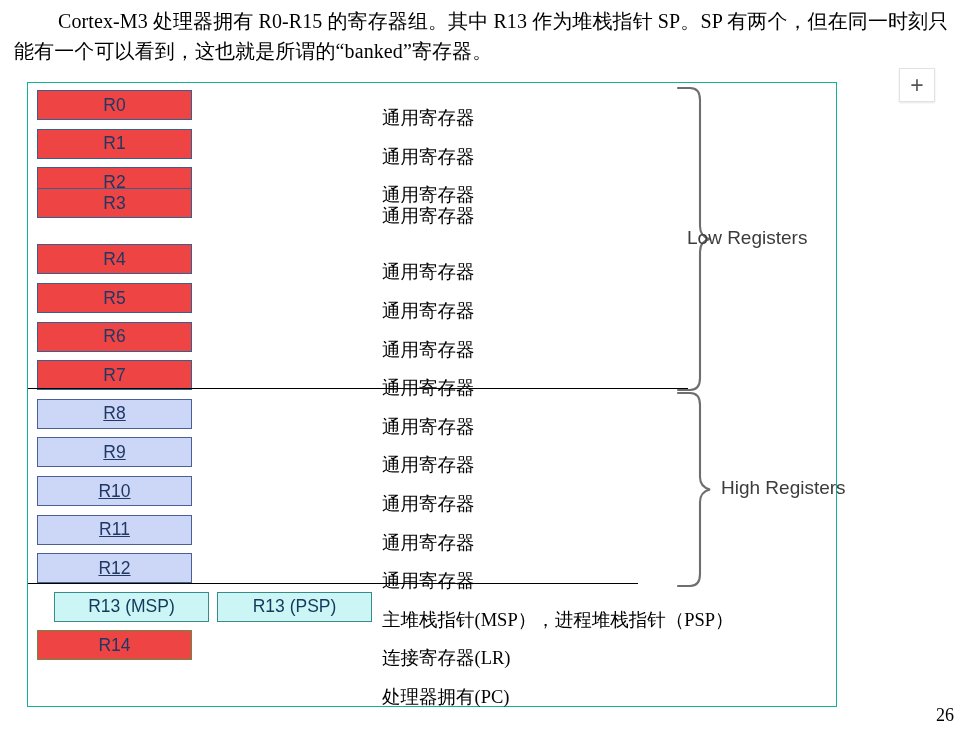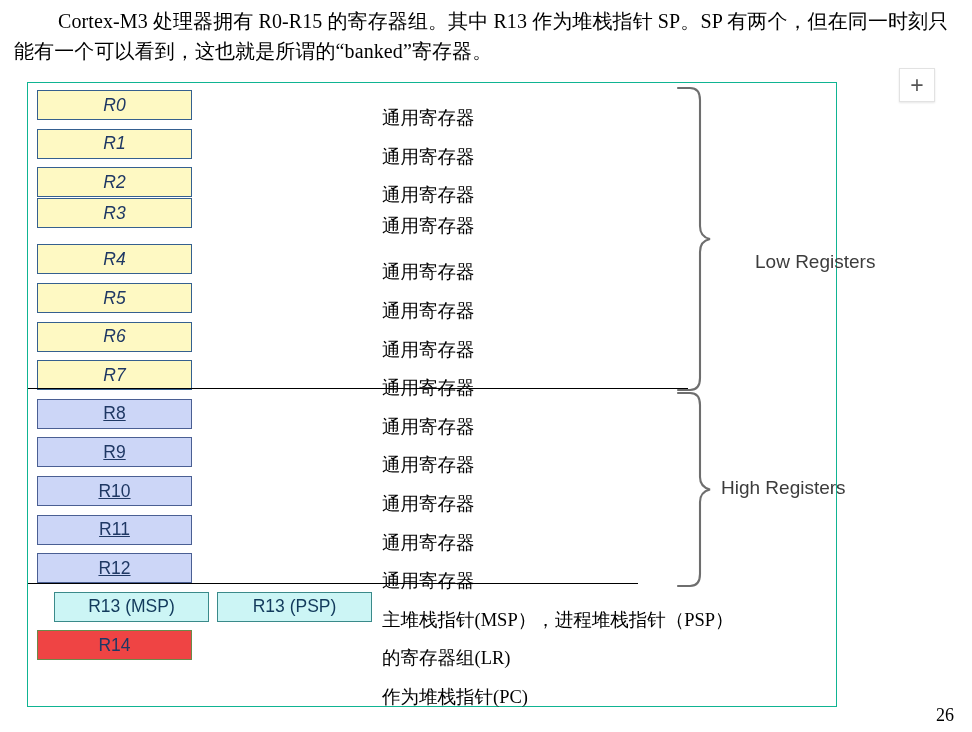--- a/index.html
+++ b/index.html
@@ -80,21 +80,21 @@
     height: 30px;
     border: 1.3px solid #3a5f8a;
     display: flex;
     align-items: center;
     justify-content: center;
     font-size: 17.5px;
     color: #1f3864;
     font-family: "Liberation Sans", sans-serif;
   }
 
-  .reg-box.low   { background: #fef9c3; border-color: #35608f; font-style: italic; }
+  .reg-box.low   { background: #ef4444; border-color: #35608f; }
   .reg-box.high  { background: #ccd6f7; border-color: #4a5f93; text-decoration: underline; }
   .reg-box.msp,
   .reg-box.psp   { background: #ccf5f5; border-color: #3a8a8a; color: #123a5c; margin-left: 17px; }
   .reg-box.lr    { background: #ef4444; border-color: #6a8a4a; color: #1f3864; }
   .reg-box.pc    { background: #f7d2ee; border-color: #a05a90; color: #7a1f6a; }
 
   .reg-box.psp {
     left: 172px;
   }
 
@@ -160,21 +160,21 @@
           <div class="reg-desc">通用寄存器</div>
         </div>
         <div class="reg-box-row reg-row" style="top: 42.6px;">
           <div class="reg-box low">R1</div>
           <div class="reg-desc">通用寄存器</div>
         </div>
         <div class="reg-box-row reg-row" style="top: 81.2px;">
           <div class="reg-box low">R2</div>
           <div class="reg-desc">通用寄存器</div>
         </div>
-        <div class="reg-box-row reg-row" style="top: 112px;">
+        <div class="reg-box-row reg-row" style="top: 102px;">
           <div class="reg-box low">R3</div>
           <div class="reg-desc">通用寄存器</div>
         </div>
         <div class="reg-box-row reg-row" style="top: 158.4px;">
           <div class="reg-box low">R4</div>
           <div class="reg-desc">通用寄存器</div>
         </div>
         <div class="reg-box-row reg-row" style="top: 197px;">
           <div class="reg-box low">R5</div>
           <div class="reg-desc">通用寄存器</div>
@@ -207,35 +207,35 @@
           <div class="reg-box high">R12</div>
           <div class="reg-desc">通用寄存器</div>
         </div>
         <div class="reg-box-row reg-row" style="top: 505.8px;">
           <div class="reg-box msp">R13 (MSP)</div>
           <div class="reg-box psp">R13 (PSP)</div>
           <div class="reg-desc">主堆栈指针(MSP），进程堆栈指针（PSP）</div>
         </div>
         <div class="reg-box-row reg-row" style="top: 544.4px;">
           <div class="reg-box lr">R14</div>
-          <div class="reg-desc">的寄存器组(LR)</div>
+          <div class="reg-desc">连接寄存器(LR)</div>
         </div>
         <div class="reg-box-row reg-row" style="top: 583px;">
-          <div class="reg-desc">作为堆栈指针(PC)</div>
+          <div class="reg-desc">处理器拥有(PC)</div>
         </div>
       </div>
 
     <div class="separator" style="top:305px; width:660px;"></div>
 
     <div class="separator" style="top:500px; width:610px;"></div>
 
     <svg class="brace-svg" style="left:648px; top:3px;" width="44" height="306" viewBox="0 0 44 306">
       <path d="M2 2 H14 Q24 2 24 14 V140 Q24 151 34 153 Q24 155 24 166 V292 Q24 304 14 304 H2" fill="none" stroke="#6e6e6e" stroke-width="2.1" stroke-linecap="round"></path>
     </svg>
-    <div class="group-label" style="left:727px; top:144px;margin-top:24px;">Low Registers</div>
+    <div class="group-label" style="left:659px; top:144px;">Low Registers</div>
 
     <svg class="brace-svg" style="left:648px; top:308px;" width="44" height="197" viewBox="0 0 44 197">
       <path d="M2 2 H14 Q24 2 24 14 V86 Q24 96 34 98.5 Q24 101 24 111 V183 Q24 195 14 195 H2" fill="none" stroke="#6e6e6e" stroke-width="2.1" stroke-linecap="round"></path>
     </svg>
     <div class="group-label" style="left:693px; top:394px;">High Registers</div>
   </div>
 
   <div class="page-num">26</div>
 </div>
 

